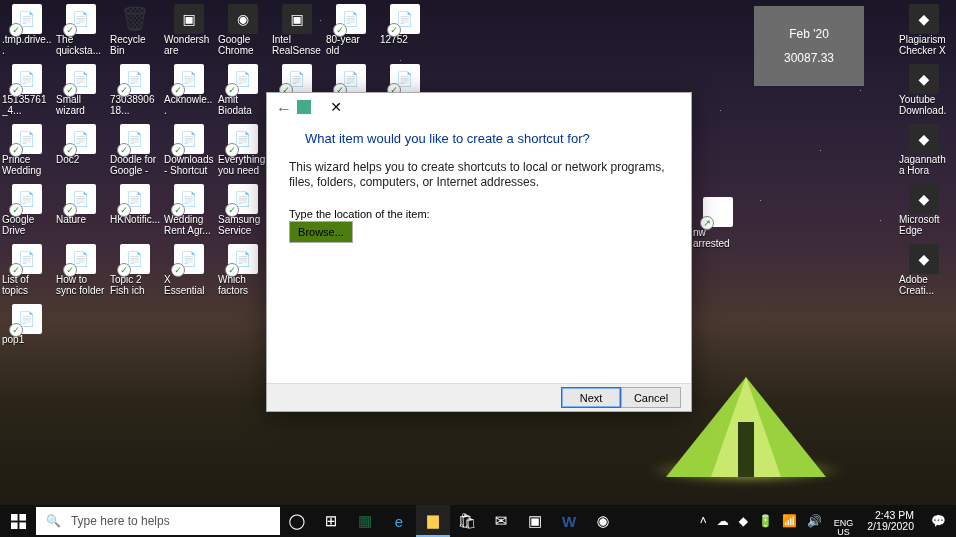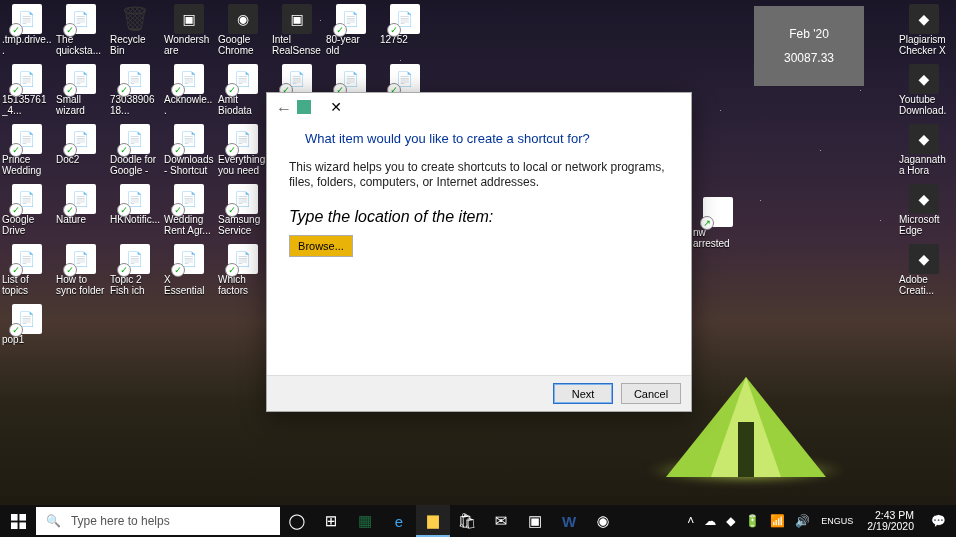--- a/index.html
+++ b/index.html
@@ -50,44 +50,44 @@
   border:1px solid #aaa; box-shadow:0 6px 24px rgba(0,0,0,.45); color:#000; }
 .titlebar{ height:28px; display:flex; align-items:center; padding:0 6px; }
 .tb-back{ width:22px; text-align:center; color:#666; cursor:default; }
 .tb-icon{ width:14px; height:14px; background:#4a8; margin:0 6px 0 2px; }
 .tb-title{ font-size:12px; flex:1; }
 .tb-close{ width:38px; height:28px; display:flex; align-items:center; justify-content:center;
   font-size:14px; cursor:pointer; }
 .dbody{ padding:4px 22px 0 22px; }
 .dhead{ color:#003399; font-size:13px; margin:6px 16px 14px; }
 .dtext{ font-size:12px; color:#222; line-height:15px; margin-bottom:18px; }
-.dlabel{ font-size:16px; margin-bottom:9px; display:block;font-style:italic;}
+.dlabel{ font-size:11px; margin-bottom:1px; display:block;}
 .drow{ display:flex; gap:10px; margin-bottom:20px;}
 .dinput{ flex:1; height:22px; border:1px solid #2a6fc9; background:#fff; font-size:11px;
   padding:0 5px; font-family:inherit; }
-.dbrowse{ width:64px; height:22px; font-size:11px; background:#eab308; border:1px solid #adadad; cursor:pointer;}
-.dfoot{ position:absolute; bottom:0; left:0; right:0; height:36px; background:#f0f0f0;
-  border-top:1px solid #ddd; display:flex; align-items:center; justify-content:flex-end; padding-right:10px; gap:8px;}
+.dbrowse{ width:64px; height:22px; font-size:11px; background:#4d7c0f; border:1px solid #adadad; cursor:pointer;}
+.dfoot{ position:absolute; bottom:0; left:0; right:0; height:28px; background:#f0f0f0;
+  border-top:1px solid #ddd; display:flex; align-items:center; justify-content:flex-end; padding-right:10px; }
 .dbtn{ width:60px; height:21px; font-size:11px; background:#e7e7e7; border:1px solid #adadad; cursor:pointer;}
 .dbtn.primary{ border:1px solid #2a6fc9; box-shadow:inset 0 0 0 1px #7bb3f0;}
 
 
 .taskbar{ position:absolute; bottom:0; left:0; right:0; height:32px; background:#101010;
   display:flex; align-items:center; color:#fff;}
 .tbitem{ height:32px; display:flex; align-items:center; justify-content:center; cursor:pointer;}
 .start{ width:36px; font-size:14px;}
 .start svg{ width:15px; height:15px;}
 .search{ width:244px; height:28px; margin-left:0; background:#fff; color:#555;
   display:flex; align-items:center; padding-left:10px; font-size:12px; gap:10px;}
 .search .sicon{ opacity:.7;}
 .tbicon{ width:34px; font-size:15px; }
 .tbicon.active{ border-bottom:2px solid #76b9ed; background:#222;}
 .tray{ margin-left:auto; display:flex; align-items:center; height:32px;}
 .tray .t{ padding:0 5px; font-size:12px; height:32px; display:flex; align-items:center; cursor:pointer;}
-.tray .lang{ font-size:9px; line-height:9px; padding:14px 6px;}
+.tray .lang{ flex-direction:column; font-size:9px; line-height:9px; padding:14px 6px;}
 .tray .clock{ flex-direction:column; font-size:10.5px; line-height:11px; justify-content:center;
   align-items:flex-end; padding:0 8px;}
 .tray .notif{ width:34px; justify-content:center;}
 </style>
 </head>
 <body>
 
 <div class="stars">
   <span style="top:20px;left:320px"></span>
     <span style="top:60px;left:400px"></span>

